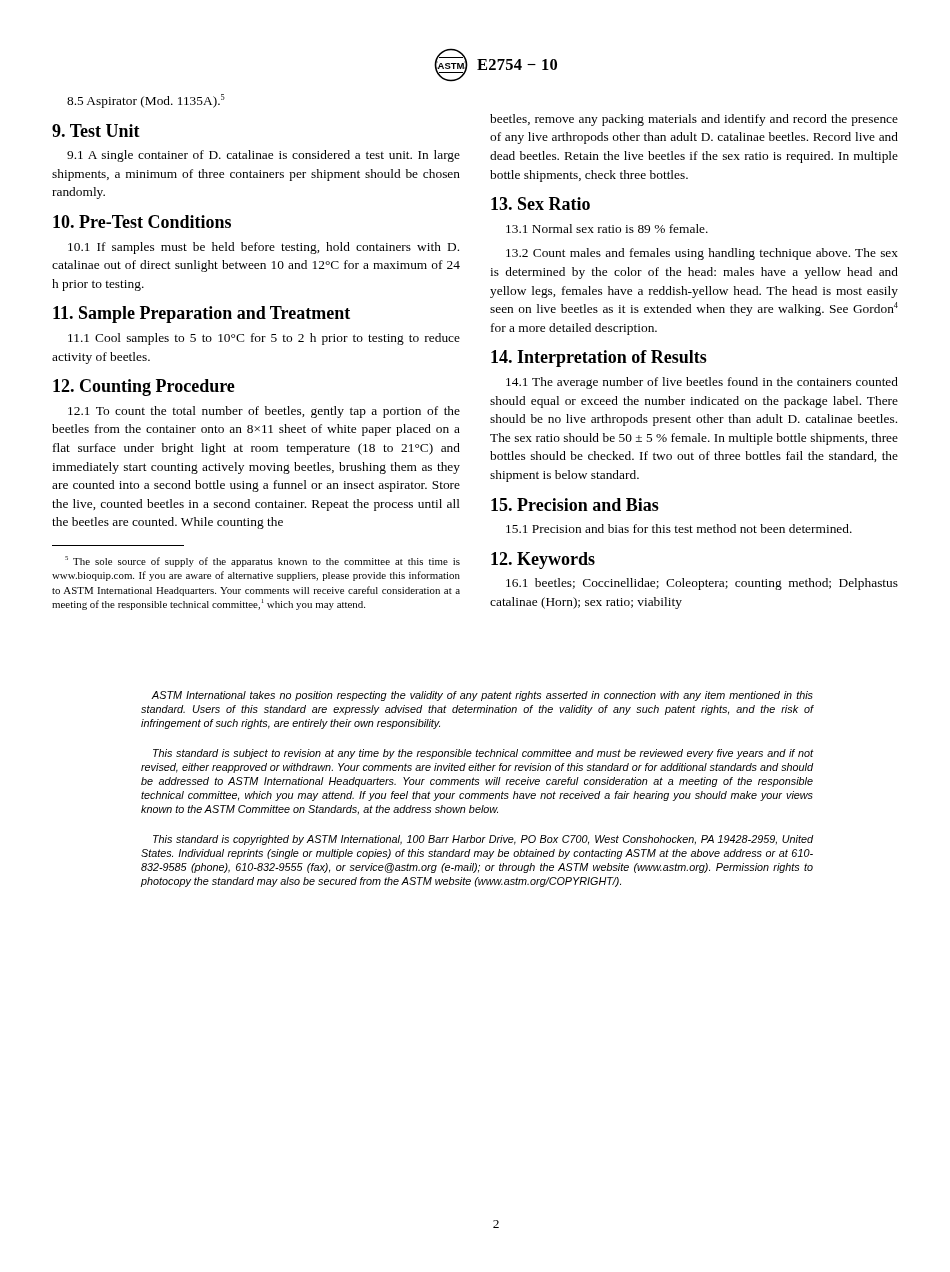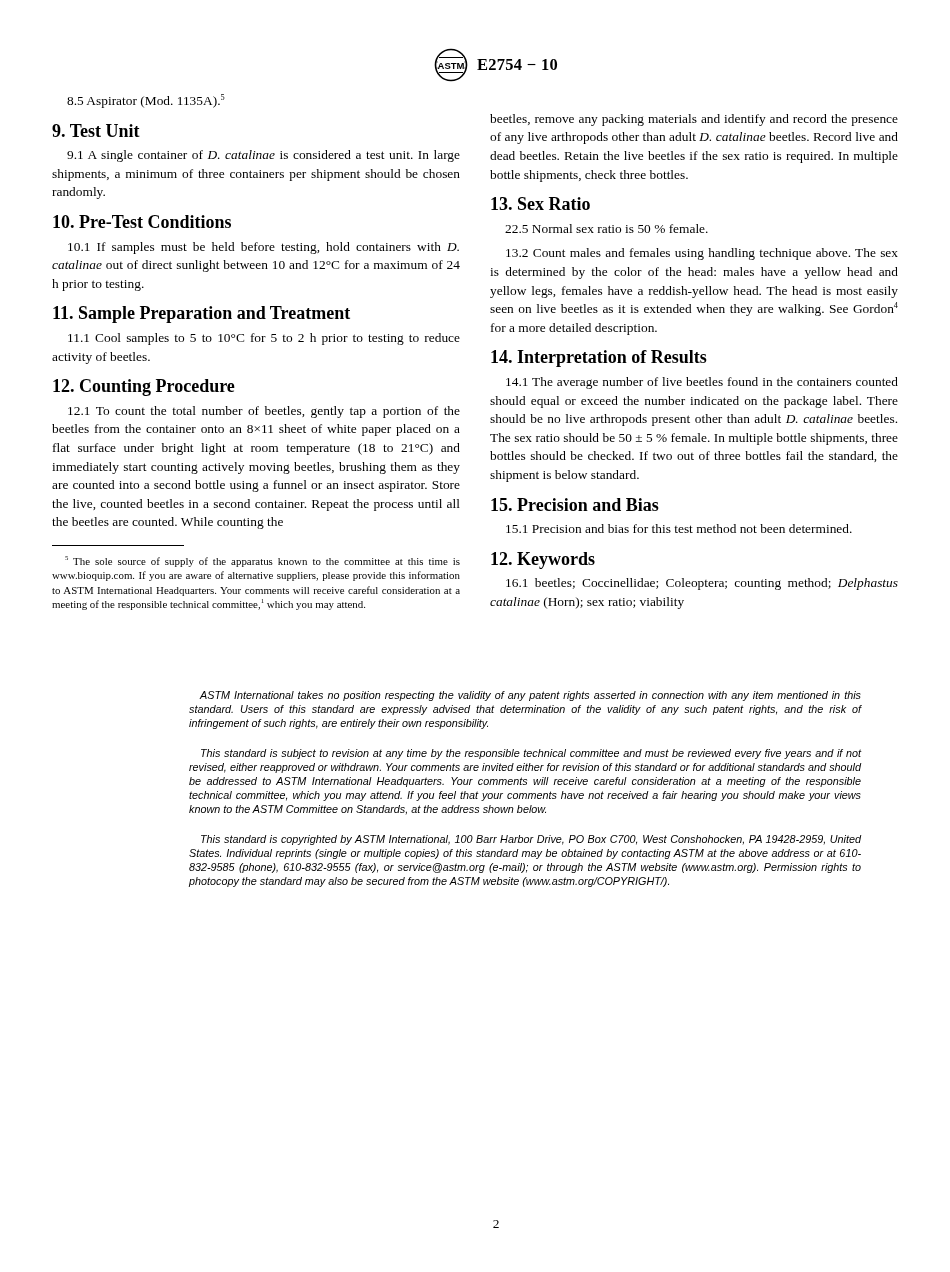--- a/index.html
+++ b/index.html
@@ -27,38 +27,37 @@
     font-size:13.4px; line-height:18.6px;
     text-align:justify;
   }
   .col p { margin:0 0 6px; text-indent:15px; }
   .col p.no-indent { text-indent:0; }
   .col h2 {
     font-size:18px; font-weight:bold;
     margin:11px 0 6px; text-indent:0; text-align:left;
   }
   sup { font-size:0.62em; vertical-align:super; line-height:0; }
-  .it { font-style:italic; }
+  .it { }
   .footnote-rule {
     width:132px; height:0;
     border-top:1px solid #000;
     margin:13px 0 8px;
   }
   .footnote {
     font-size:10.9px; line-height:14.4px;
     text-align:justify; text-indent:13px;
     margin:0;
   }
   .footer-notes {
     position:absolute; top:688px; left:141px; width:672px;
     font-family:"Liberation Sans", sans-serif;
     font-style:italic;
     font-size:10.8px; line-height:14px;
     text-align:justify;
-    margin-left:48px;
   }
   .footer-notes p { margin:0 0 16px; text-indent:11px; }
   .page-num {
     position:absolute; top:1216px; left:0; width:100%;
     text-align:center; font-size:13.4px;
   }
   .logo-wrap { width:34px; height:34px; display:inline-block; }
 </style>
 </head>
 <body>
@@ -98,21 +97,21 @@
       <p><span>12.1 To count the total number of beetles, gently tap a portion of the beetles from the container onto an 8×11 sheet of white paper placed on a flat surface under bright light at room temperature (18 to 21°C) and immediately start counting actively moving beetles, brushing them as they are counted into a second bottle using a funnel or an insect aspirator. Store the live, counted beetles in a second container. Repeat the process until all the beetles are counted. While counting the</span></p>
 
       <div class="footnote-rule"></div>
       <p class="footnote no-indent" style="text-indent:13px;"><sup>5</sup><span> The sole source of supply of the apparatus known to the committee at this time is www.bioquip.com. If you are aware of alternative suppliers, please provide this information to ASTM International Headquarters. Your comments will receive careful consideration at a meeting of the responsible technical committee,</span><sup>1</sup><span> which you may attend.</span></p>
     </div>
 
     <div class="col">
       <p class="no-indent"><span>beetles, remove any packing materials and identify and record the presence of any live arthropods other than adult </span><span class="it">D. catalinae</span><span> beetles. Record live and dead beetles. Retain the live beetles if the sex ratio is required. In multiple bottle shipments, check three bottles.</span></p>
 
       <h2>13. Sex Ratio</h2>
-      <p><span>22.5 Normal sex ratio is 50 % female.</span></p>
+      <p><span>13.1 Normal sex ratio is 89 % female.</span></p>
       <p><span>13.2 Count males and females using handling technique above. The sex is determined by the color of the head: males have a yellow head and yellow legs, females have a reddish-yellow head. The head is most easily seen on live beetles as it is extended when they are walking. See Gordon</span><sup>4</sup><span> for a more detailed description.</span></p>
 
       <h2>14. Interpretation of Results</h2>
       <p><span>14.1 The average number of live beetles found in the containers counted should equal or exceed the number indicated on the package label. There should be no live arthropods present other than adult </span><span class="it">D. catalinae</span><span> beetles. The sex ratio should be 50 ± 5 % female. In multiple bottle shipments, three bottles should be checked. If two out of three bottles fail the standard, the shipment is below standard.</span></p>
 
       <h2>15. Precision and Bias</h2>
       <p><span>15.1 Precision and bias for this test method not been determined.</span></p>
 
       <h2>12. Keywords</h2>
       <p><span>16.1 beetles; Coccinellidae; Coleoptera; counting method; </span><span class="it">Delphastus catalinae</span><span> (Horn); sex ratio; viability</span></p>

